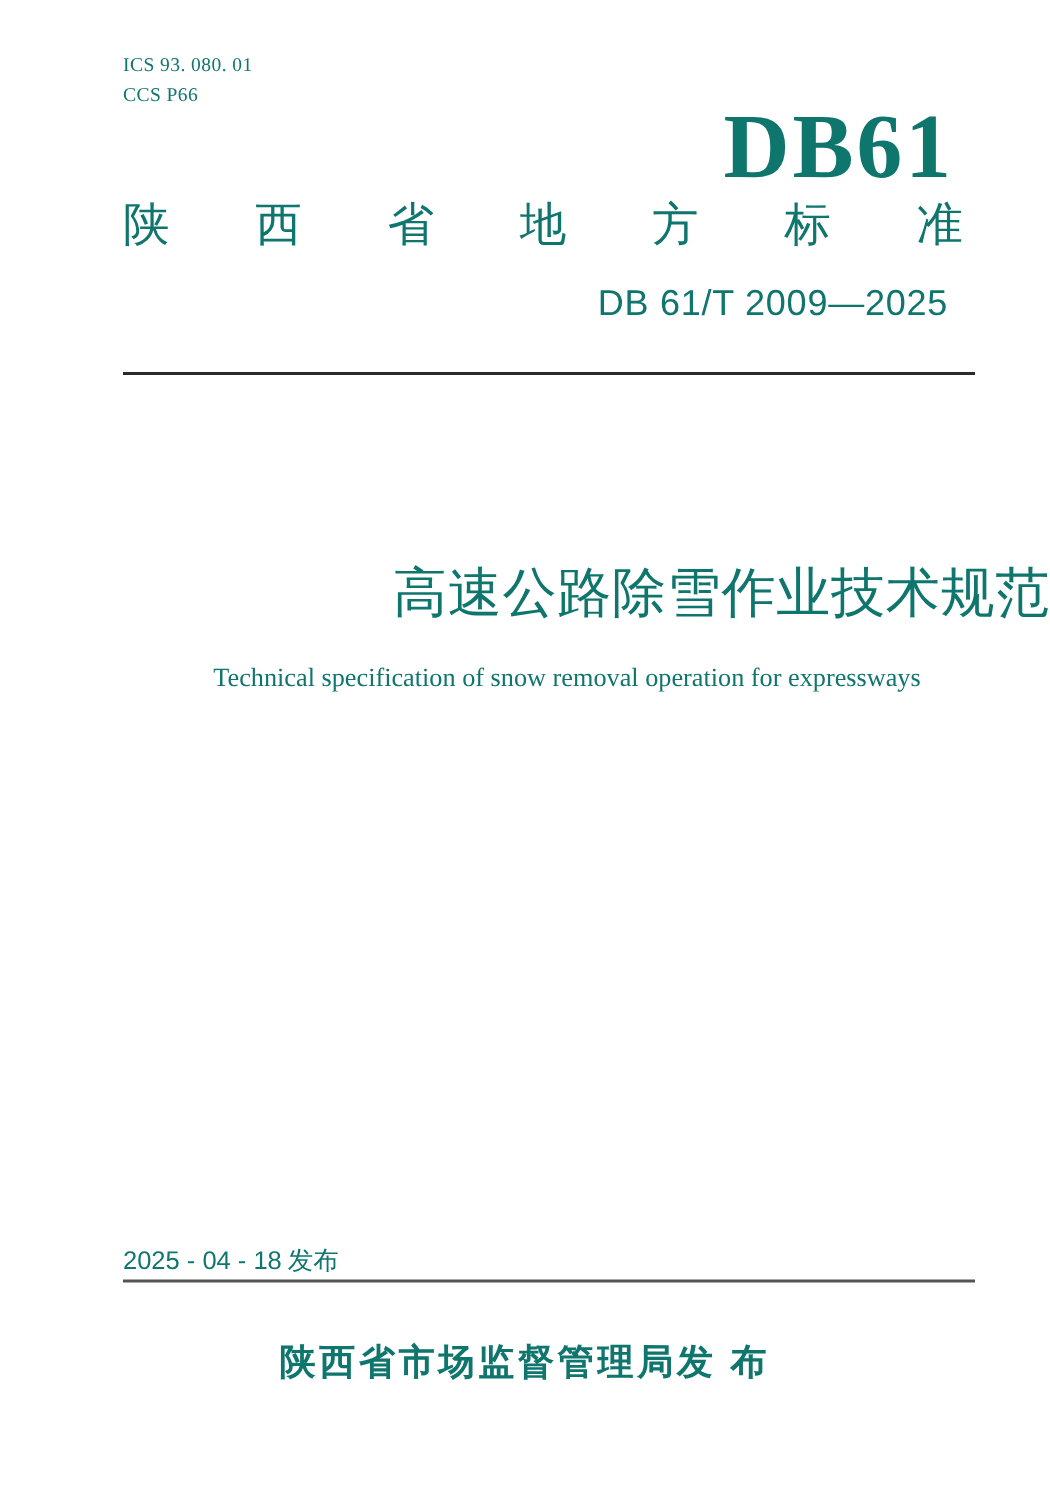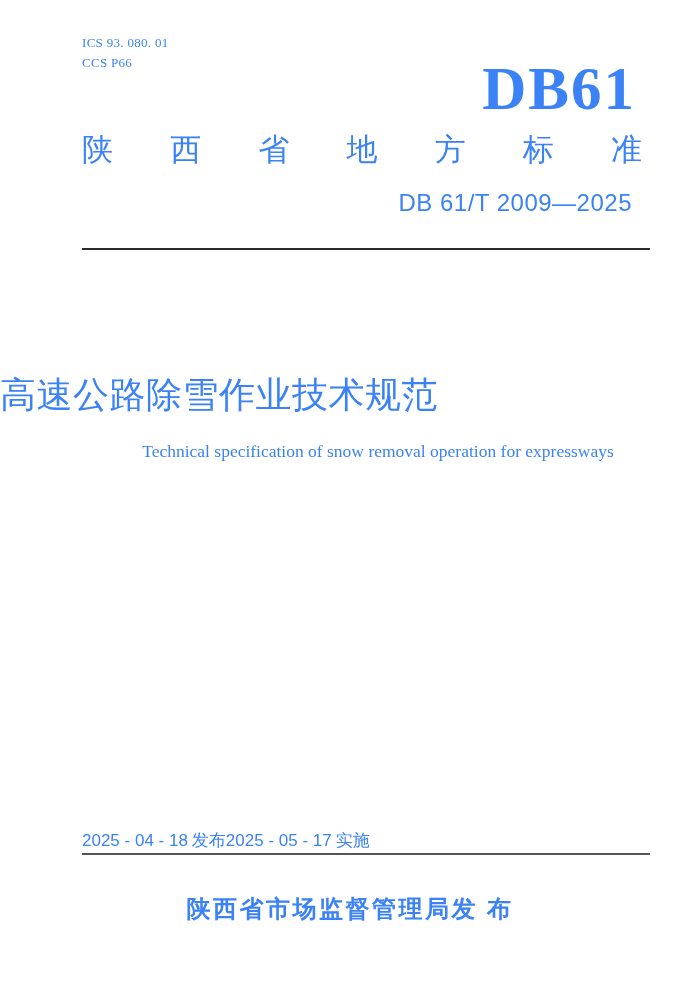--- a/index.html
+++ b/index.html
@@ -5,38 +5,38 @@
   html, body {
     margin: 0;
     padding: 0;
     background: #ffffff;
   }
   .page {
     position: relative;
     width: 700px;
     height: 991px;
     background: #ffffff;
-    color: #3b82f6;
+    color: #0f766e;
     font-family: "Liberation Sans", sans-serif;
     overflow: hidden;
   }
   
   .codes {
     position: absolute;
     left: 82px;
     top: 33px;
     font-family: "Liberation Serif", serif;
     font-size: 13px;
     line-height: 20px;
     letter-spacing: 0.3px;
   }
   
   .db-mark {
     position: absolute;
-    top: 58px;
+    top: 68px;
     right: 64px;
     font-family: "Liberation Serif", serif;
     font-weight: bold;
     font-size: 61px;
     line-height: 1;
     letter-spacing: 2px;
   }
   
   .standard-type {
     position: absolute;
@@ -63,21 +63,21 @@
     top: 248px;
     width: 568px;
     height: 2px;
     background: #2b2b2b;
   }
   .doc-title {
     position: absolute;
     left: 0;
     top: 371px;
     width: 700px;
-    text-align: left;
+    text-align: right;
     font-size: 36px;
     line-height: 48px;
     font-weight: 500;
     letter-spacing: 0.5px;
   }
   .doc-subtitle {
     position: absolute;
     left: 0;
     top: 439px;
     width: 700px;
@@ -140,23 +140,20 @@
   <div class="rule-top"></div>
 
   <div class="doc-title">高速公路除雪作业技术规范</div>
 
   <div class="doc-subtitle">Technical specification of snow removal operation for expressways</div>
 
   <div class="dates-row">
     <div class="date-item">
       <span>2025 - 04 - 18</span><span class="date-label">发布</span>
     </div>
-    <div class="date-item">
-      <span>2025 - 05 - 17</span><span class="date-label">实施</span>
-    </div>
   </div>
 
   <div class="rule-bottom"></div>
 
   <div class="publisher-row">
     <span>陕西省市场监督管理局</span>
     <span class="publish-label">发 布</span>
   </div>
 
 </div>

